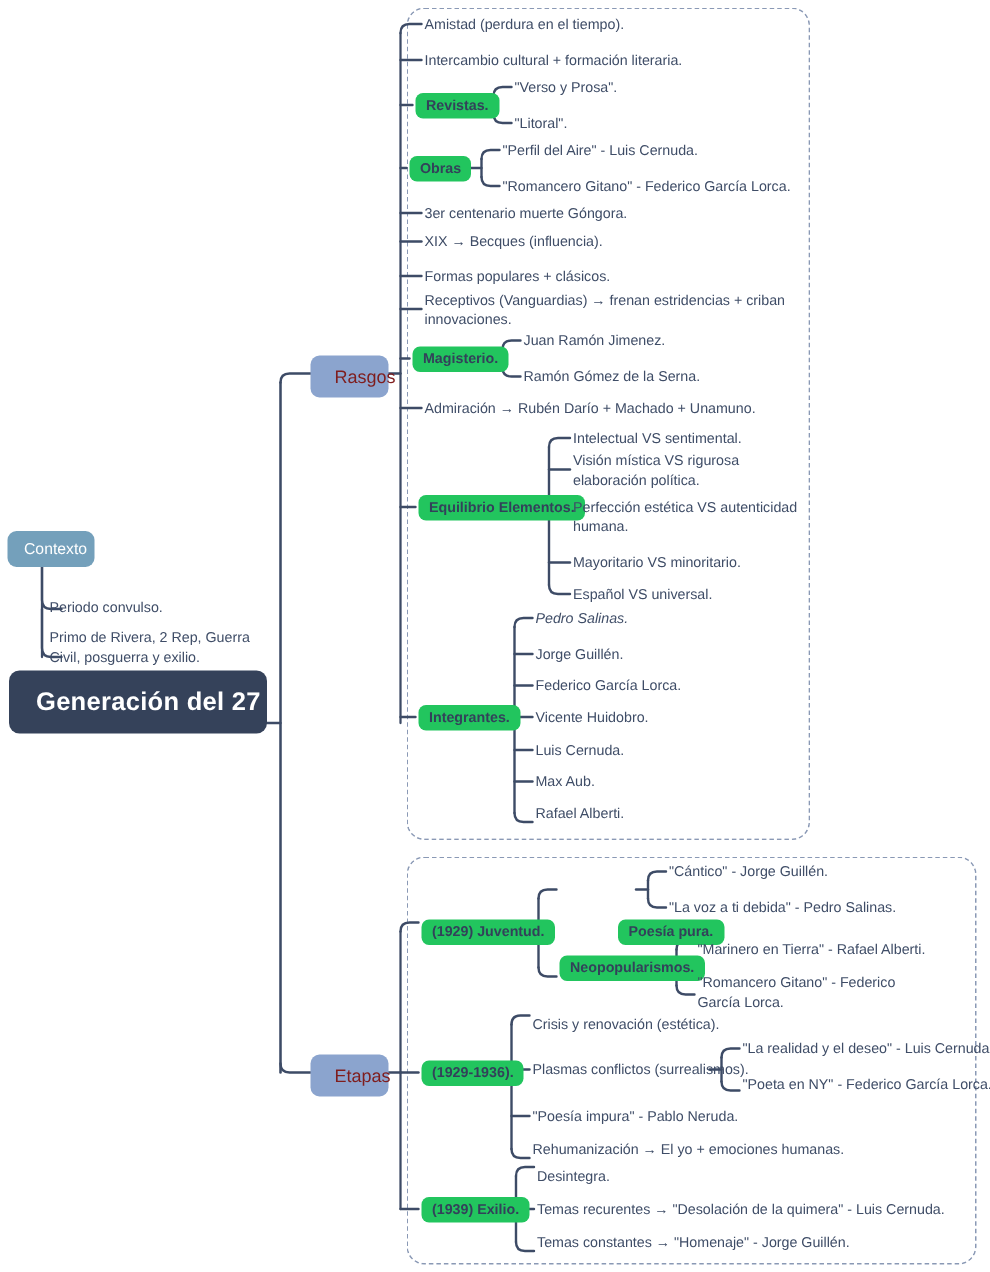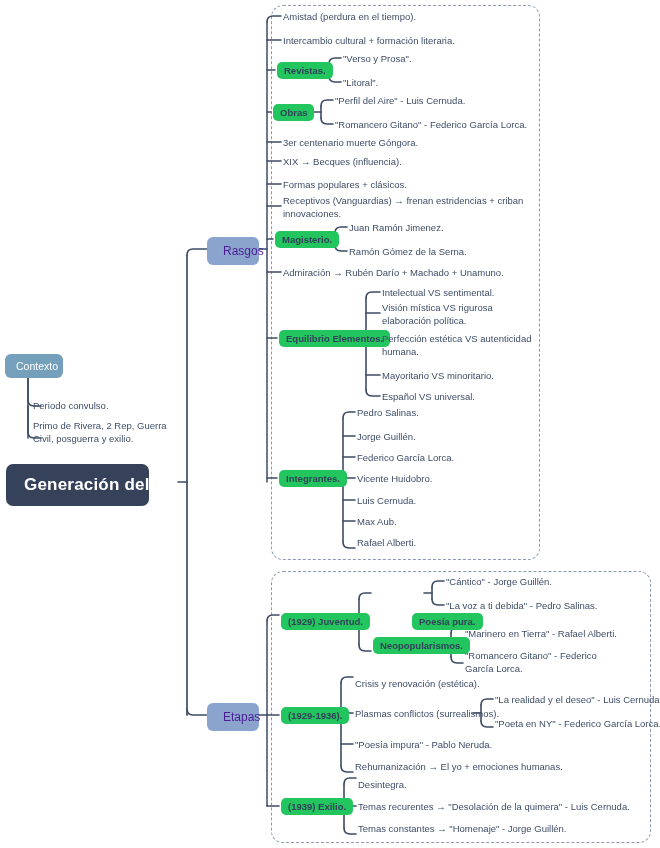--- a/index.html
+++ b/index.html
@@ -53,21 +53,21 @@
     background: #74a0bb;
     color: #ffffff;
     border-radius: 6px;
     font-size: 10.5px;
     padding: 6px 11px;
     text-align: center;
   }
 
   .branch-node {
     background: #8ba4ce;
-    color: #4c1d95;
+    color: #7f1d1d;
     border-radius: 6px;
     font-size: 12px;
     padding: 7px 16px;
     text-align: center;
   }
 
   .chip {
     background: #22c55e;
     color: #33415a;
     border-radius: 5px;
@@ -200,21 +200,21 @@
       <path d="M481,705 L481,721"></path>
 
       <path d="M336,806 L344,806"></path>
       <path d="M344,784 L344,828"></path>
       <path d="M344,784 Q344,778 350,778 L356,778"></path>
       <path d="M344,806 L356,806"></path>
       <path d="M344,828 Q344,834 350,834 L356,834"></path>
     </g>
   </svg>
 
-  <div class="node root-node" style="left:6px; top:464px; width:143px;">
+  <div class="node root-node" style="left:6px; top:447px; width:172px;">
     <span>Generación del 27</span>
   </div>
 
   <div class="node ctx-node" style="left:5px; top:354px; width:58px;">
     <span>Contexto</span>
   </div>
   <div class="node leaf" style="left:33px; top:400px; width:160px;">
     <span>Periodo convulso.</span>
   </div>
   <div class="node leaf" style="left:33px; top:420px; width:152px;">
@@ -297,21 +297,21 @@
   <div class="node leaf nowrap" style="left:382px; top:370px;">
     <span>Mayoritario VS minoritario.</span>
   </div>
   <div class="node leaf nowrap" style="left:382px; top:391px;">
     <span>Español VS universal.</span>
   </div>
 
   <div class="node chip" style="left:279px; top:470px;">
     <span>Integrantes.</span>
   </div>
-  <div class="node leaf nowrap" style="left:357px; top:407px;">
+  <div class="node leaf nowrap" style="left:357px; top:407px;font-style:italic;">
     <span>Pedro Salinas.</span>
   </div>
   <div class="node leaf nowrap" style="left:357px; top:431px;">
     <span>Jorge Guillén.</span>
   </div>
   <div class="node leaf nowrap" style="left:357px; top:452px;">
     <span>Federico García Lorca.</span>
   </div>
   <div class="node leaf nowrap" style="left:357px; top:473px;">
     <span>Vicente Huidobro.</span>

